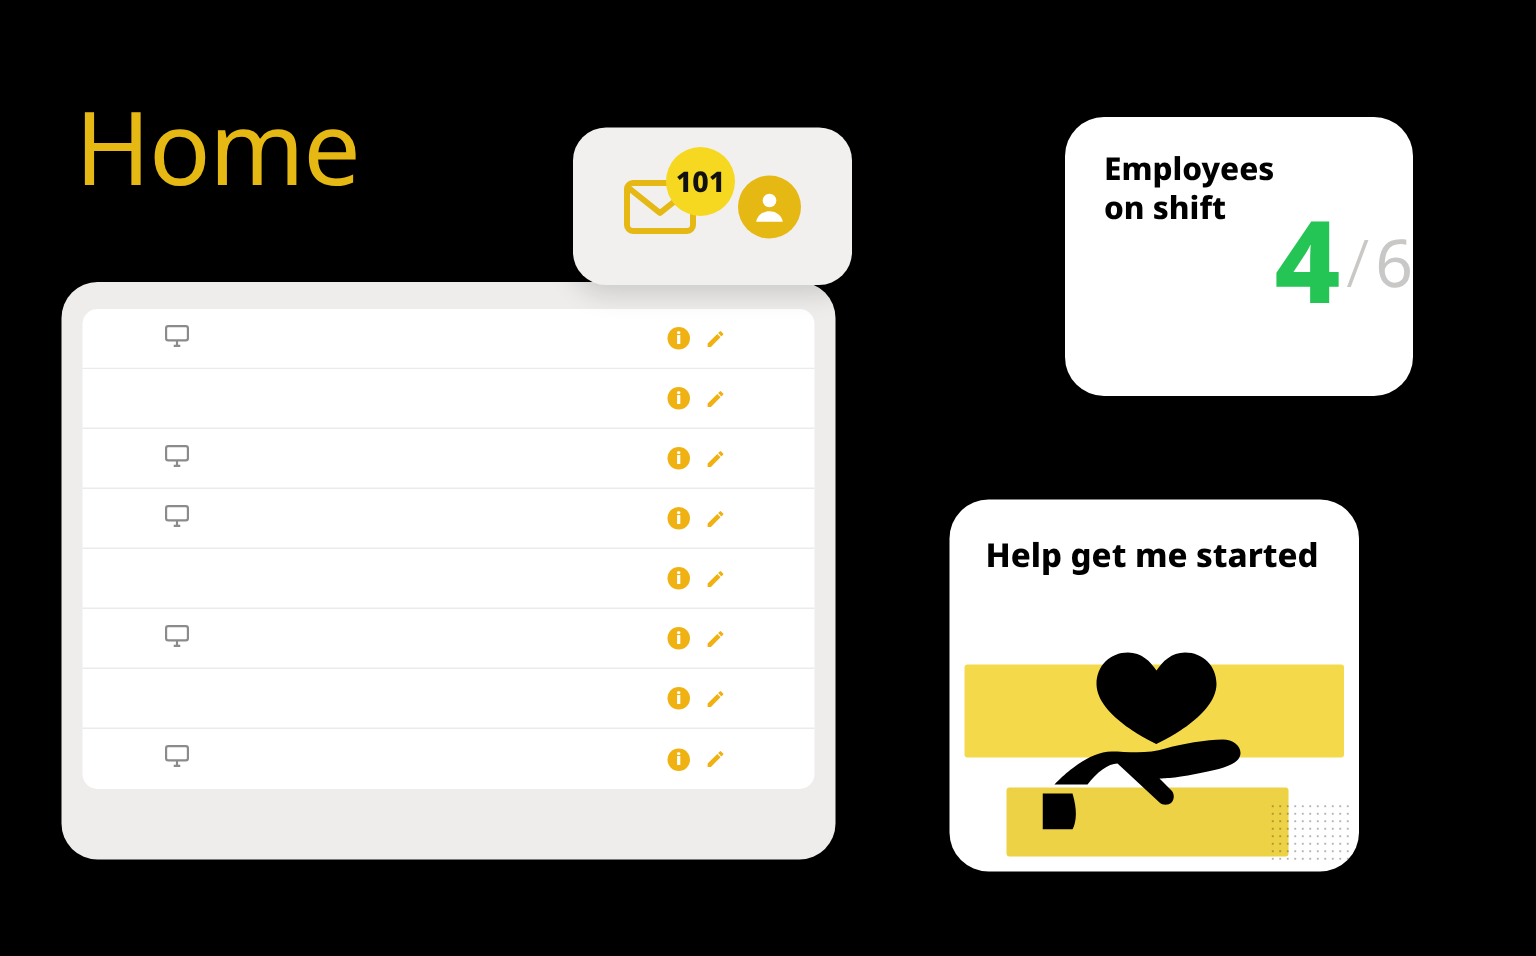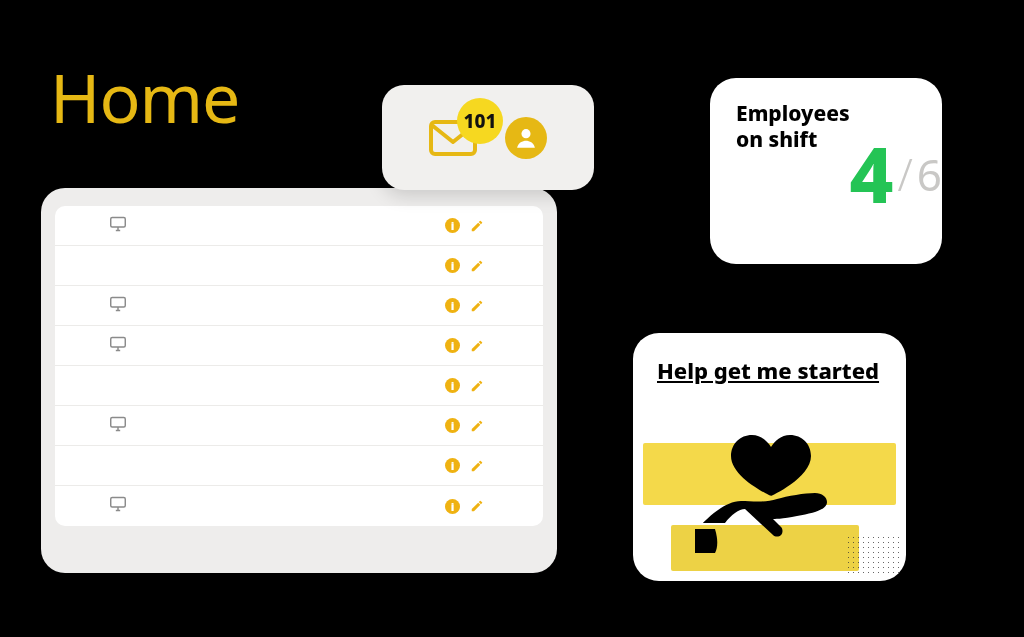--- a/index.html
+++ b/index.html
@@ -35,21 +35,21 @@
     font-size:68px;
     font-weight:400;
     color:var(--yellow);
     letter-spacing:-1px;
   }
   
   .notif-pill{
     position:absolute;
     left:382px;
     top:85px;
-    width:212px;
+    width:186px;
     height:105px;
     background:var(--grey-bg);
     border-radius:22px;
     display:flex;
     align-items:center;
     justify-content:center;
     gap:28px;
     z-index:5;
     box-shadow:0 6px 18px rgba(0,0,0,.15);
   }
@@ -152,21 +152,20 @@
     position:absolute;
     left:633px;
     top:333px;
     width:273px;
     height:248px;
     background:var(--white);
     border-radius:26px;
     padding:24px 24px 10px 24px;
     box-shadow:0 6px 22px rgba(0,0,0,.3);
     overflow:hidden;
-    text-decoration:underline;
   }
   .help-title{
     font-size:22px;font-weight:800;line-height:1.25;color:#000;
   }
   .help-art{
     position:absolute;left:10px;right:10px;bottom:10px;height:146px;
   }
   .yellow-back{
     position:absolute;left:0;top:18px;width:100%;height:62px;
     background:#f4d94a;border-radius:2px;

